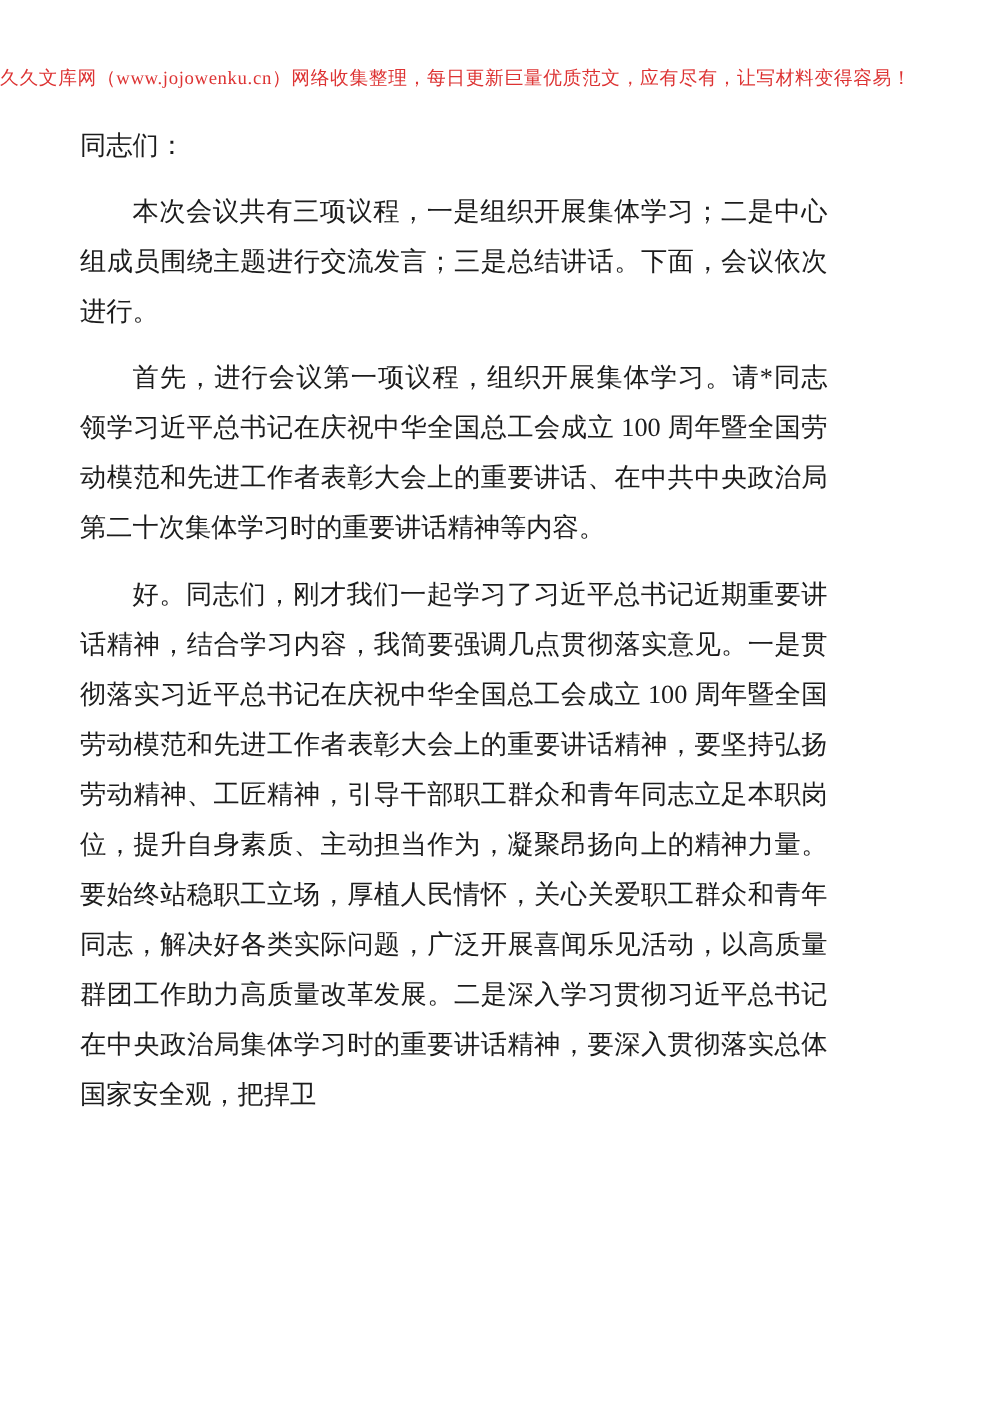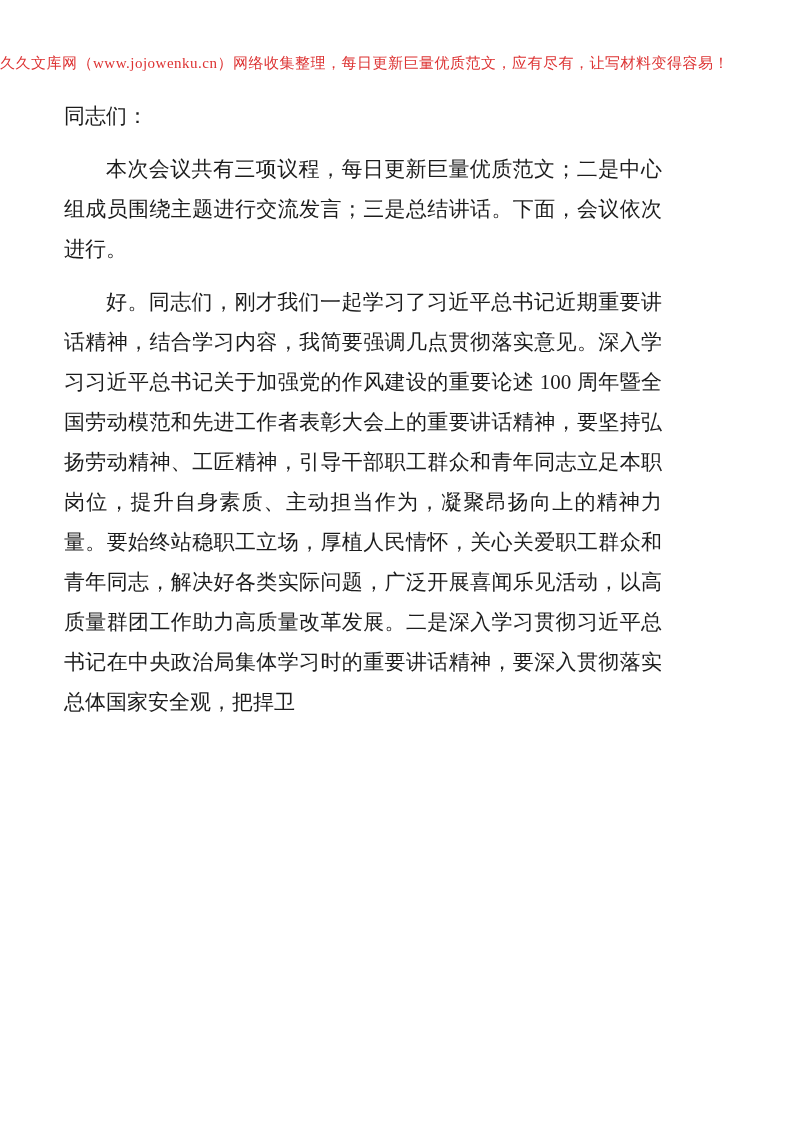--- a/index.html
+++ b/index.html
@@ -37,16 +37,17 @@
     text-indent: 2em;
   }
 </style>
 </head>
 <body>
 
 <div class="page">
   <div class="doc-header" style="color: rgb(221, 51, 51);">久久文库网（www.jojowenku.cn）网络收集整理，每日更新巨量优质范文，应有尽有，让写材料变得容易！</div>
   <div class="doc-body" id="doc-body" style="color: rgb(28, 28, 28);">
       <p class="">同志们：</p>
-      <p class="indent">本次会议共有三项议程，每日更新巨量优质范文；二是中心组成员围绕主题进行交流发言；三是总结讲话。下面，会议依次进行。</p>
-      <p class="indent">好。同志们，刚才我们一起学习了习近平总书记近期重要讲话精神，结合学习内容，我简要强调几点贯彻落实意见。深入学习习近平总书记关于加强党的作风建设的重要论述 100 周年暨全国劳动模范和先进工作者表彰大会上的重要讲话精神，要坚持弘扬劳动精神、工匠精神，引导干部职工群众和青年同志立足本职岗位，提升自身素质、主动担当作为，凝聚昂扬向上的精神力量。要始终站稳职工立场，厚植人民情怀，关心关爱职工群众和青年同志，解决好各类实际问题，广泛开展喜闻乐见活动，以高质量群团工作助力高质量改革发展。二是深入学习贯彻习近平总书记在中央政治局集体学习时的重要讲话精神，要深入贯彻落实总体国家安全观，把捍卫</p>
+      <p class="indent">本次会议共有三项议程，一是组织开展集体学习；二是中心组成员围绕主题进行交流发言；三是总结讲话。下面，会议依次进行。</p>
+      <p class="indent">首先，进行会议第一项议程，组织开展集体学习。请*同志领学习近平总书记在庆祝中华全国总工会成立 100 周年暨全国劳动模范和先进工作者表彰大会上的重要讲话、在中共中央政治局第二十次集体学习时的重要讲话精神等内容。</p>
+      <p class="indent">好。同志们，刚才我们一起学习了习近平总书记近期重要讲话精神，结合学习内容，我简要强调几点贯彻落实意见。一是贯彻落实习近平总书记在庆祝中华全国总工会成立 100 周年暨全国劳动模范和先进工作者表彰大会上的重要讲话精神，要坚持弘扬劳动精神、工匠精神，引导干部职工群众和青年同志立足本职岗位，提升自身素质、主动担当作为，凝聚昂扬向上的精神力量。要始终站稳职工立场，厚植人民情怀，关心关爱职工群众和青年同志，解决好各类实际问题，广泛开展喜闻乐见活动，以高质量群团工作助力高质量改革发展。二是深入学习贯彻习近平总书记在中央政治局集体学习时的重要讲话精神，要深入贯彻落实总体国家安全观，把捍卫</p>
     </div>
 </div>
 
 </body></html>

